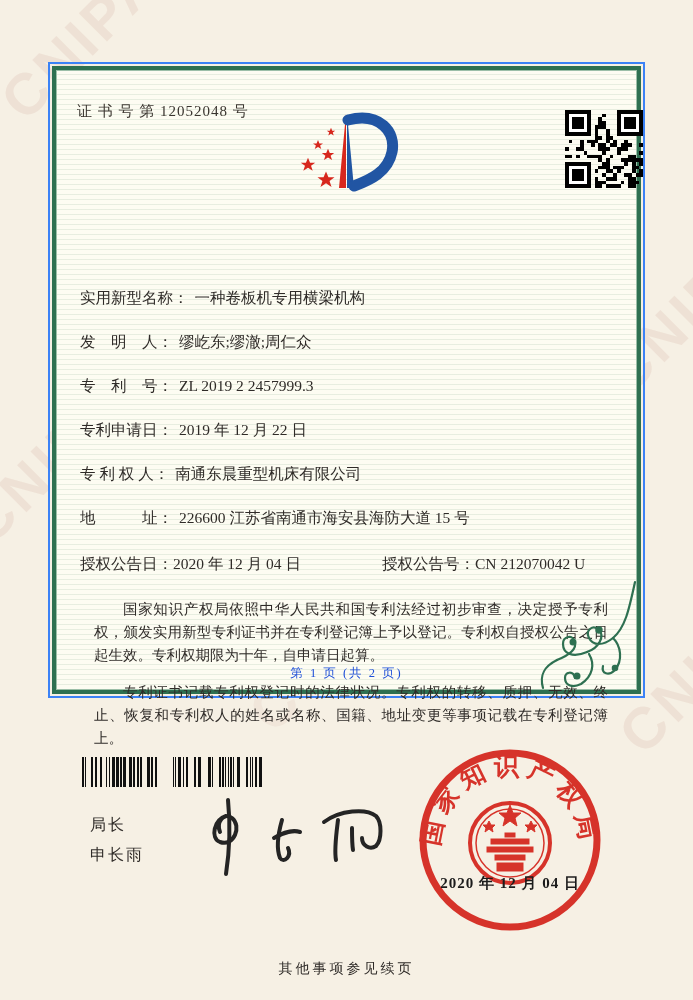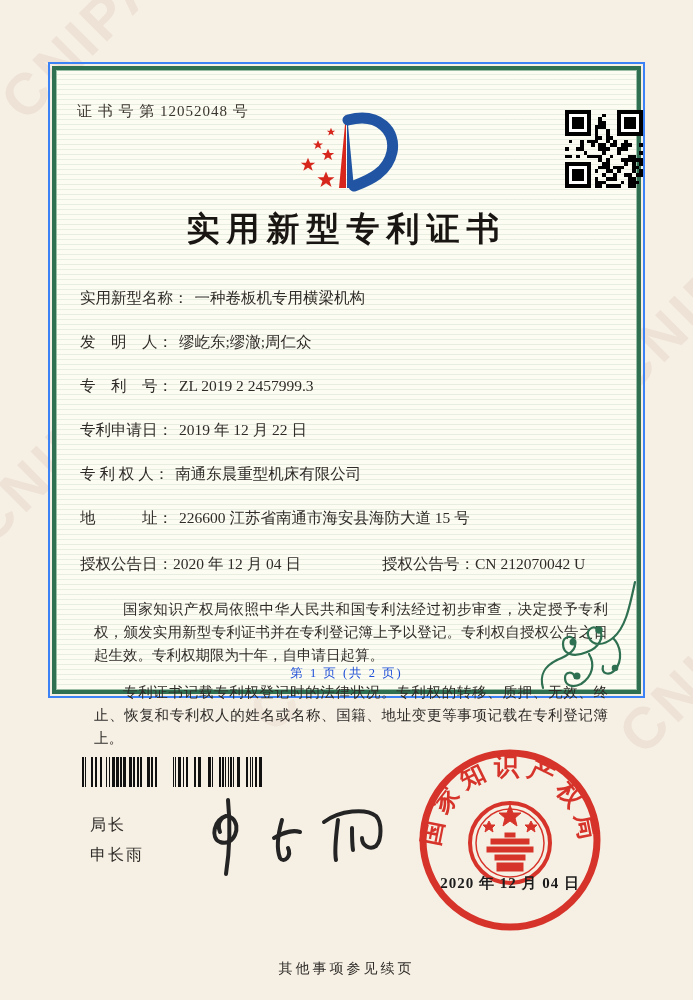--- a/index.html
+++ b/index.html
@@ -232,21 +232,20 @@
           <rect x="2" y="2" width="3" height="3" fill="#000"></rect>
           <rect x="14" y="0" width="7" height="7" fill="#000"></rect>
           <rect x="15" y="1" width="5" height="5" fill="#fff"></rect>
           <rect x="16" y="2" width="3" height="3" fill="#000"></rect>
           <rect x="0" y="14" width="7" height="7" fill="#000"></rect>
           <rect x="1" y="15" width="5" height="5" fill="#fff"></rect>
           <rect x="2" y="16" width="3" height="3" fill="#000"></rect>
         </svg>
     </div>
 
-    <div class="title">实用新型专利证书</div>
 
     <div class="fields">
       <div class="frow">
         <span class="lbl">实用新型名称：</span><span class="val">一种卷板机专用横梁机构</span>
       </div>
       <div class="frow">
         <span class="lbl">发　明　人：</span><span class="val">缪屹东;缪澈;周仁众</span>
       </div>
       <div class="frow">
         <span class="lbl">专　利　号：</span><span class="val">ZL 2019 2 2457999.3</span>

